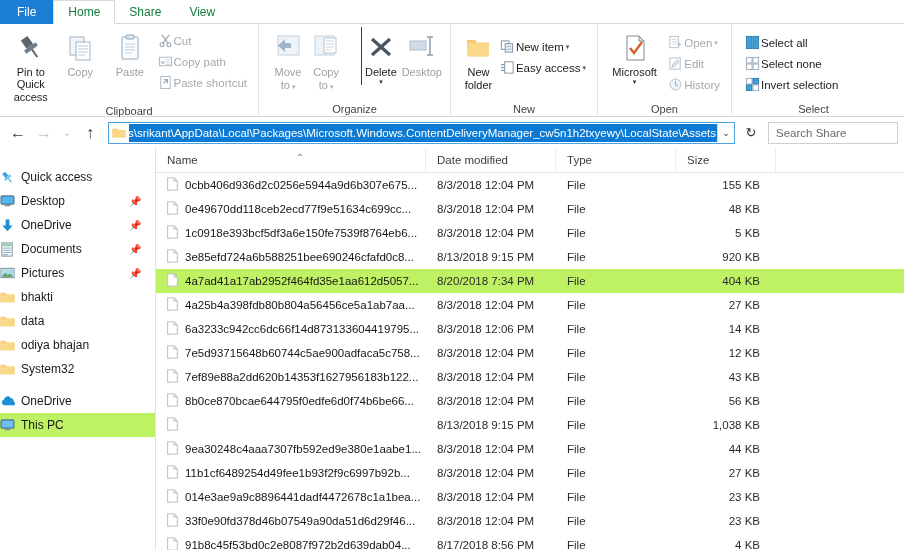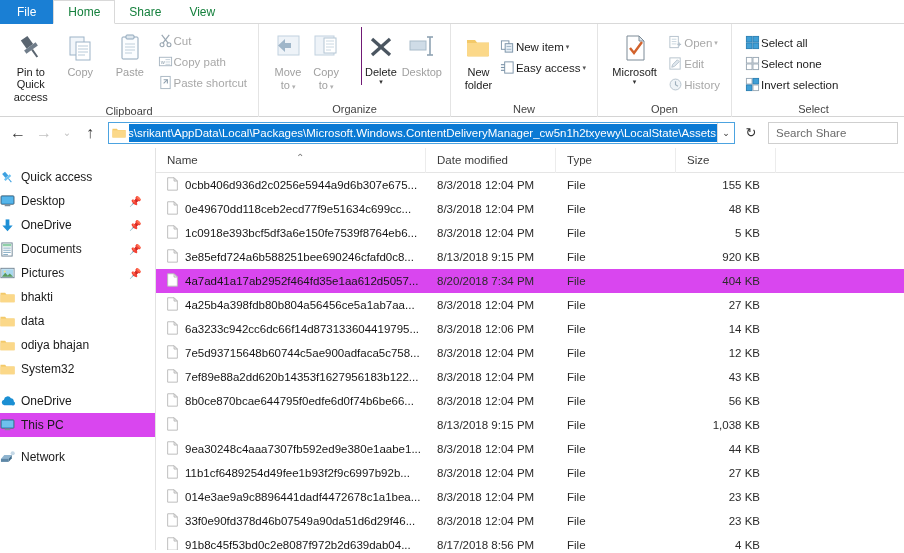--- a/index.html
+++ b/index.html
@@ -175,21 +175,21 @@
     overflow: hidden;
   }
   .nav-item {
     height: 24px;
     display: flex; align-items: center;
     font-size: 12px; color: #1a1a1a;
     position: relative;
     cursor: default;
   }
   .nav-item.indent1 { }
-  .nav-item.selected { background: #d946ef; }
+  .nav-item.selected { background: #bef264; }
   .nav-ic { width: 21px; flex: 0 0 21px; display:flex; align-items:center; }
   .nav-lbl { white-space: nowrap; }
   .pin-mark { position: absolute; right: 13px; font-size: 10px; color: #9a9a9a; }
 
   
   .listpane { flex: 1; display: flex; flex-direction: column; min-width: 0; }
   .colhead {
     height: 25px;
     display: flex; align-items: center;
     border-bottom: 1px solid #e5e5e5;
@@ -213,21 +213,21 @@
     font-size: 10px; color: #7a7a7a;
   }
 
   .rows { flex: 1; overflow: hidden; }
   .frow {
     height: 24px;
     display: flex; align-items: center;
     font-size: 11.5px; color: #161616;
     cursor: default;
   }
-  .frow.selected { background: #d946ef; }
+  .frow.selected { background: #bef264; }
   .frow .c-name {
     width: 270px;
     display: flex; align-items: center; gap: 7px;
     padding-left: 11px;
     white-space: nowrap; overflow: hidden;
   }
   .frow .c-date { width: 130px; padding-left: 11px; color: #2b2b2b; }
   .frow .c-type { width: 120px; padding-left: 11px; color: #2b2b2b; }
   .frow .c-size { width: 100px; padding-right: 16px; text-align: right; color: #2b2b2b; }
 
@@ -664,31 +664,20 @@
       <span class="nav-ic">
         <svg width="15" height="14" viewBox="0 0 16 15">
           <rect x="1" y="2" width="14" height="9" rx="1" fill="#2f9bdc" stroke="#5a6e7c"></rect>
           <rect x="2" y="3" width="12" height="7" fill="#6ec0ee"></rect>
           <rect x="5" y="11.5" width="6" height="1.6" fill="#7d8d99"></rect>
         </svg>
       </span>
       <span class="nav-lbl">This PC</span>
     </div>
 
-    <div class="nav-item" style="margin-top:8px">
-      <span class="nav-ic">
-        <svg width="16" height="14" viewBox="0 0 17 14">
-          <path d="M1 9 l3.5 -4 h8 l-3.5 4 z" fill="#8fb4cf"></path>
-          <rect x="1" y="9" width="8" height="3.2" fill="#5d87a6"></rect>
-          <path d="M9 12.2 l3.5 -4 v-3.2 l-3.5 4 z" fill="#3f6c8c"></path>
-          <circle cx="13.5" cy="3" r="2.2" fill="#c5d8e6"></circle>
-        </svg>
-      </span>
-      <span class="nav-lbl">Network</span>
-    </div>
   </div>
 
   <div class="listpane">
 
     <div class="colhead">
       <div class="ch ch-name">
         <span>Name</span>
         <span class="sortmark">⌃</span>
       </div>
       <div class="ch ch-date">Date modified</div>

